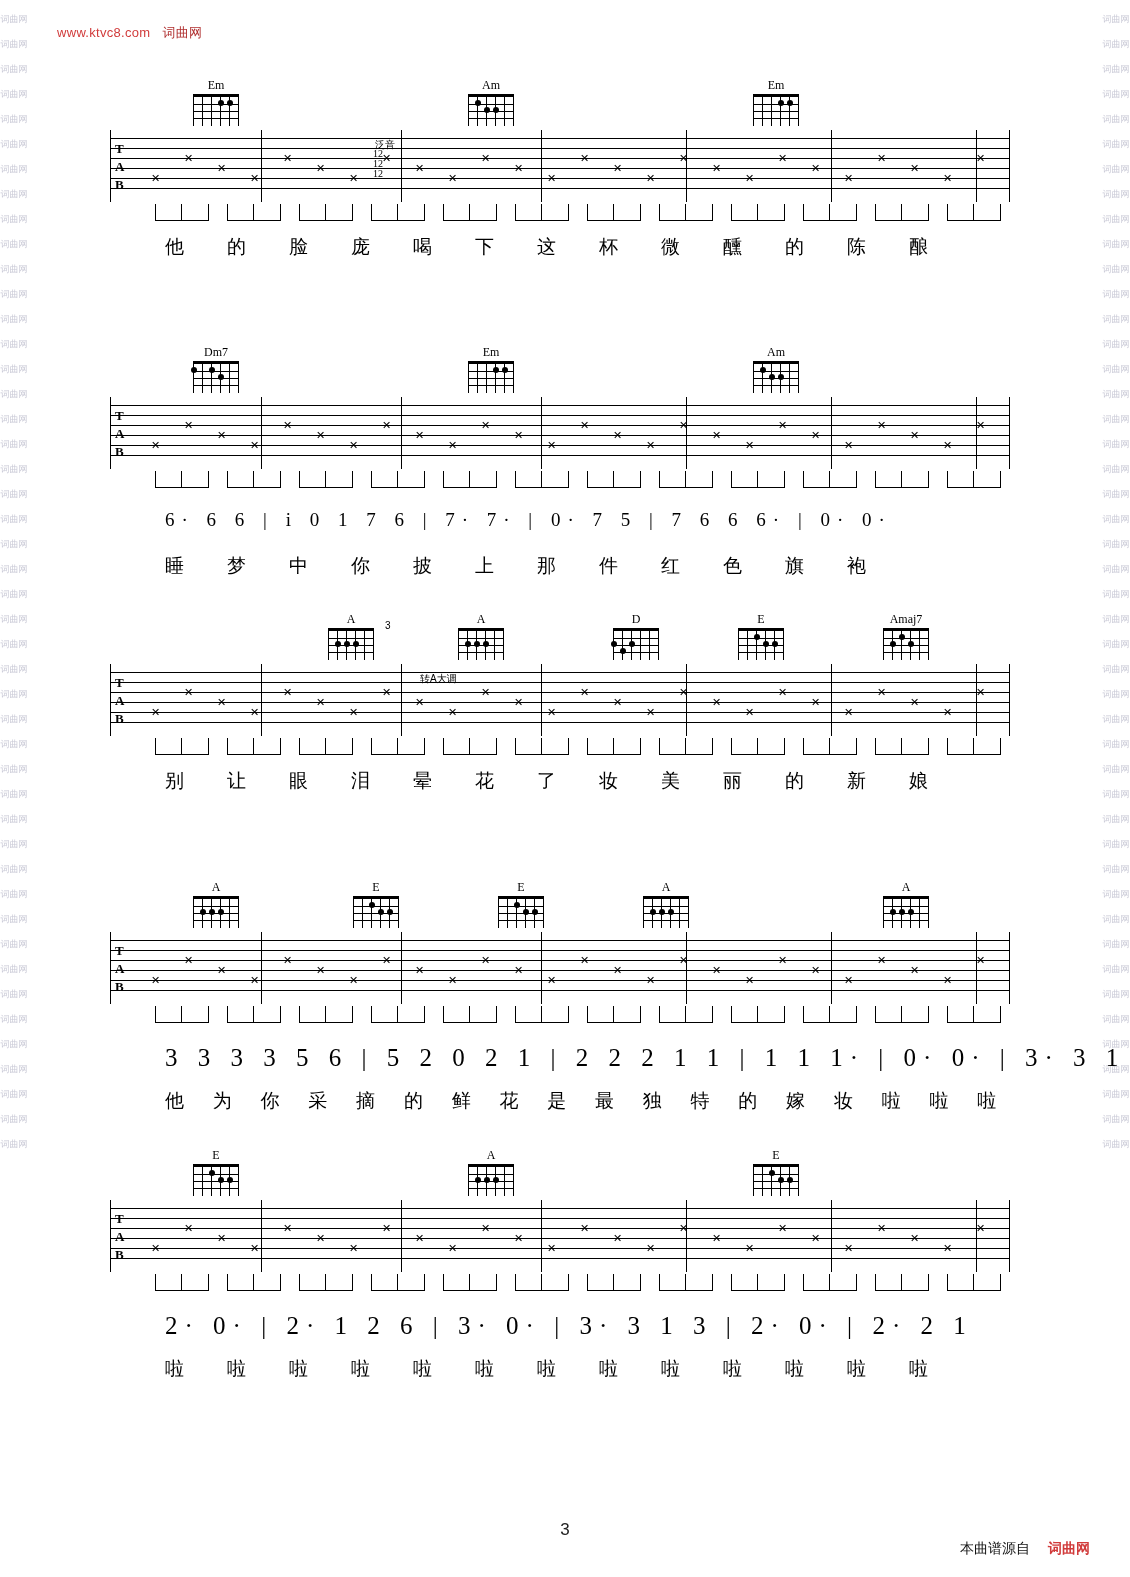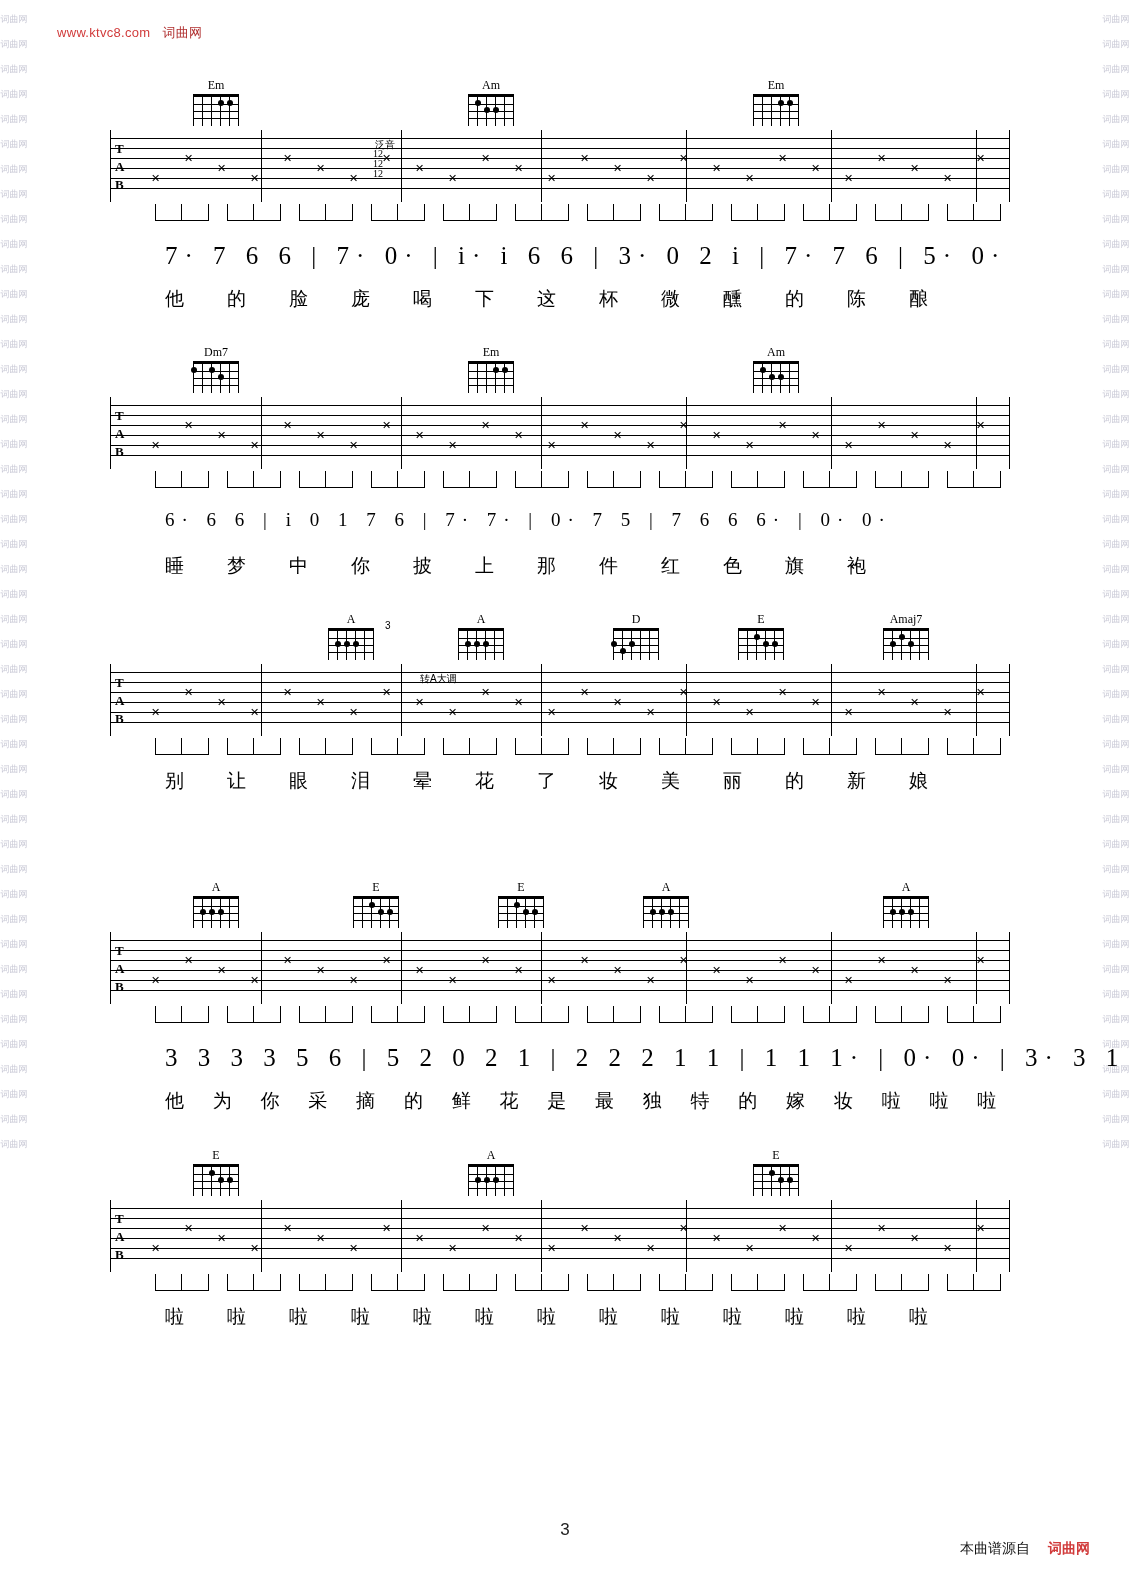--- a/index.html
+++ b/index.html
@@ -292,23 +292,20 @@
           <div class="stemtick" style="left: 575px; top: 2px;"></div>
           <div class="strum" style="left: 621px; width: 52px; top: 2px;"></div>
           <div class="stemtick" style="left: 647px; top: 2px;"></div>
           <div class="strum" style="left: 693px; width: 52px; top: 2px;"></div>
           <div class="stemtick" style="left: 719px; top: 2px;"></div>
           <div class="strum" style="left: 765px; width: 52px; top: 2px;"></div>
           <div class="stemtick" style="left: 791px; top: 2px;"></div>
           <div class="strum" style="left: 837px; width: 52px; top: 2px;"></div>
           <div class="stemtick" style="left: 863px; top: 2px;"></div>
         </div>
-        <div class="melody">
-          <div style="position: absolute; left: 55px; top: 8px; font-size: 25px; letter-spacing: 7px; white-space: pre;">7· 7 6 6 | 7· 0· | i· i 6 6 | 3· 0 2 i | 7· 7 6 | 5· 0·</div>
-        </div>
         <div class="lyrics">
           <span class="lyr" style="left: 55px;">他</span>
           <span class="lyr" style="left: 117px;">的</span>
           <span class="lyr" style="left: 179px;">脸</span>
           <span class="lyr" style="left: 241px;">庞</span>
           <span class="lyr" style="left: 303px;">喝</span>
           <span class="lyr" style="left: 365px;">下</span>
           <span class="lyr" style="left: 427px;">这</span>
           <span class="lyr" style="left: 489px;">杯</span>
           <span class="lyr" style="left: 551px;">微</span>
@@ -970,20 +967,23 @@
           <div class="stemtick" style="left: 575px; top: 2px;"></div>
           <div class="strum" style="left: 621px; width: 52px; top: 2px;"></div>
           <div class="stemtick" style="left: 647px; top: 2px;"></div>
           <div class="strum" style="left: 693px; width: 52px; top: 2px;"></div>
           <div class="stemtick" style="left: 719px; top: 2px;"></div>
           <div class="strum" style="left: 765px; width: 52px; top: 2px;"></div>
           <div class="stemtick" style="left: 791px; top: 2px;"></div>
           <div class="strum" style="left: 837px; width: 52px; top: 2px;"></div>
           <div class="stemtick" style="left: 863px; top: 2px;"></div>
         </div>
+        <div class="melody">
+          <div style="position: absolute; left: 55px; top: 8px; font-size: 25px; letter-spacing: 7px; white-space: pre;">2· 0· | 2· 1 2 6 | 3· 0· | 3· 3 1 3 | 2· 0· | 2· 2 1</div>
+        </div>
         <div class="lyrics">
           <span class="lyr" style="left: 55px;">啦</span>
           <span class="lyr" style="left: 117px;">啦</span>
           <span class="lyr" style="left: 179px;">啦</span>
           <span class="lyr" style="left: 241px;">啦</span>
           <span class="lyr" style="left: 303px;">啦</span>
           <span class="lyr" style="left: 365px;">啦</span>
           <span class="lyr" style="left: 427px;">啦</span>
           <span class="lyr" style="left: 489px;">啦</span>
           <span class="lyr" style="left: 551px;">啦</span>

